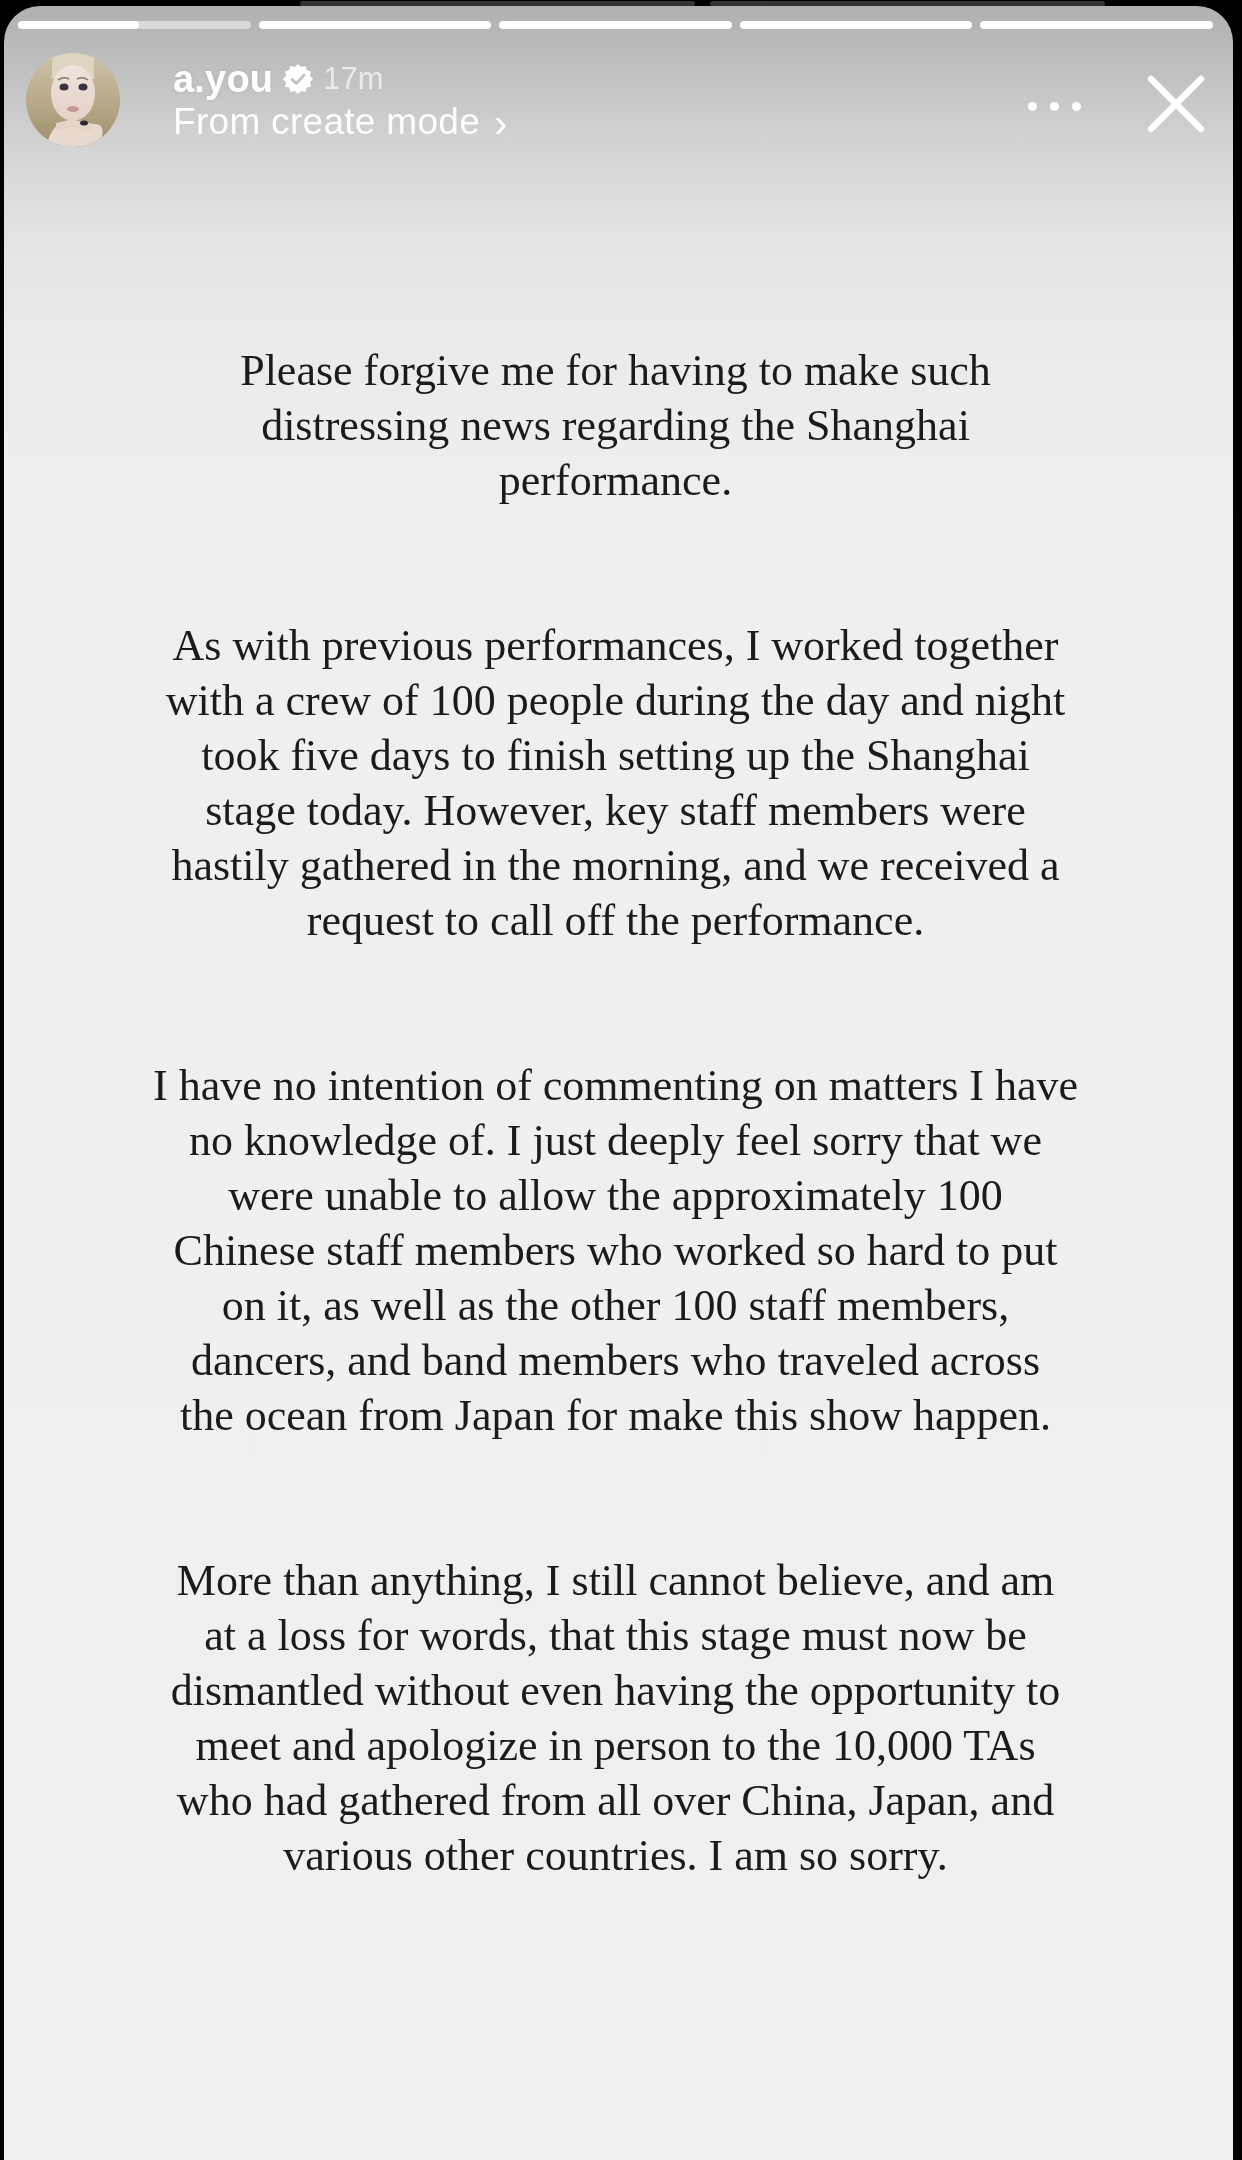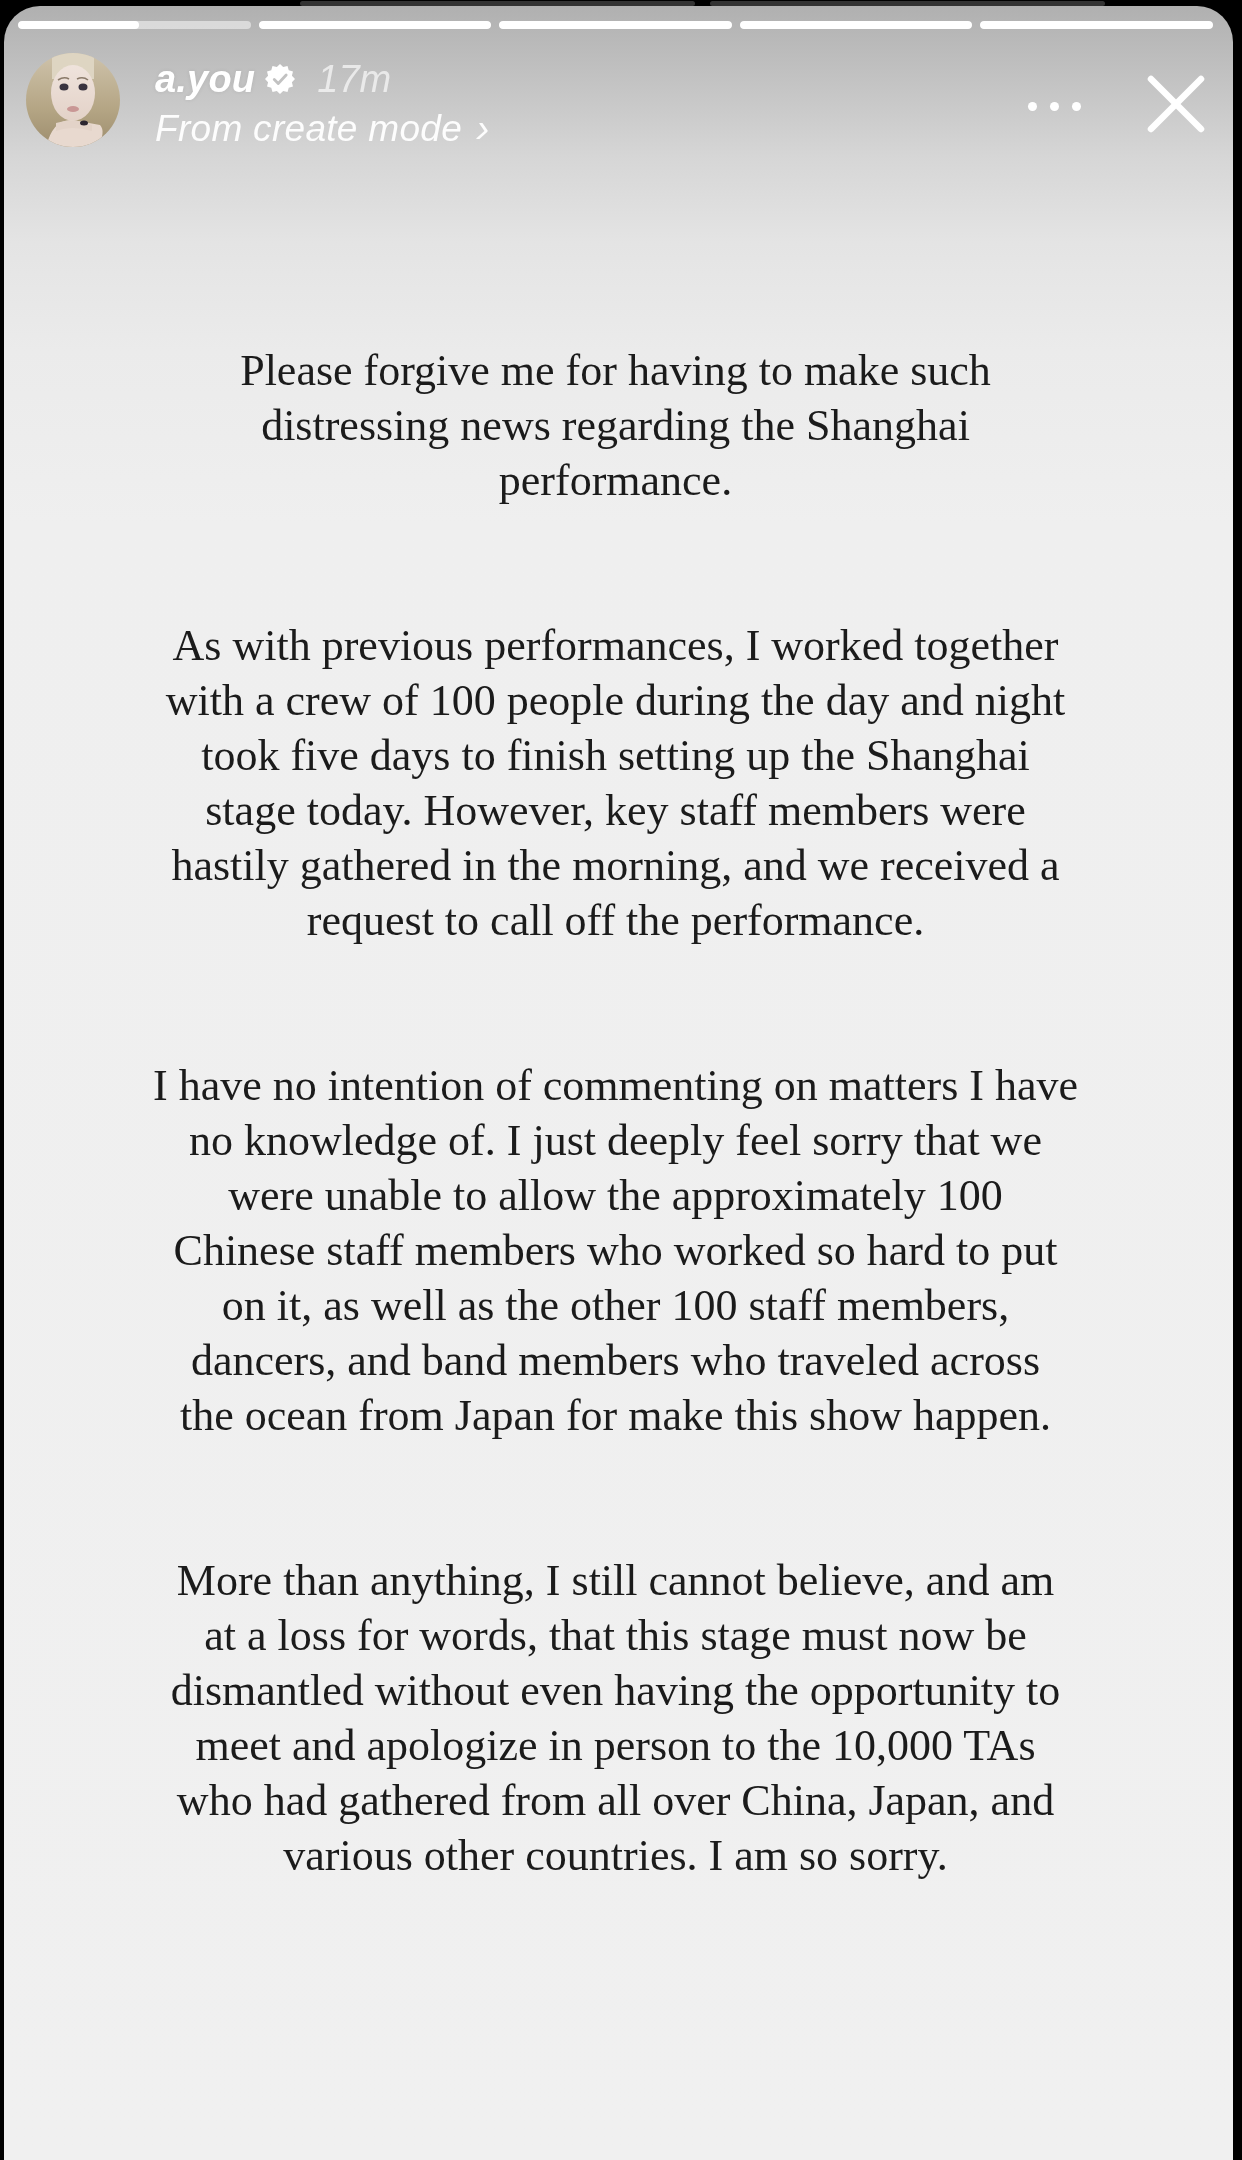--- a/index.html
+++ b/index.html
@@ -20,27 +20,27 @@
   .progress{position:absolute;top:15px;left:14px;right:20px;height:8px;
             display:flex;gap:8px;}
   .progress .seg{flex:1;height:8px;border-radius:4px;background:rgba(255,255,255,0.5);
                  overflow:hidden;}
   .progress .seg .fill{height:100%;border-radius:4px;background:#ffffff;}
 
   
   .header{position:absolute;top:47px;left:22px;right:20px;height:100px;}
   .avatar{position:absolute;left:0;top:0;width:94px;height:94px;border-radius:50%;
           overflow:hidden;}
-  .hmeta{position:absolute;left:129px;top:4px;font-style:italic;}
+  .hmeta{position:absolute;left:147px;top:4px;}
   .row1{display:flex;align-items:center;height:44px;}
   .username{color:#fff;font-size:38px;font-weight:bold;letter-spacing:.2px;
             text-shadow:0 0 4px rgba(0,0,0,0.08);}
   .badge{width:30px;height:30px;margin-left:10px;}
-  .timestamp{color:rgba(255,255,255,0.65);font-size:38px;margin-left:22px;font-weight:normal;}
-  .row2{display:flex;align-items:flex-start;margin-top:7px;}
+  .timestamp{color:rgba(255,255,255,0.65);font-size:31px;margin-left:10px;font-weight:normal;}
+  .row2{display:flex;align-items:flex-end;}
   .subtitle{color:rgba(255,255,255,0.95);font-size:37px;letter-spacing:.3px;}
   .chev{color:rgba(255,255,255,0.95);font-size:40px;margin-left:14px;line-height:1;}
   .hactions{position:absolute;right:0;top:14px;display:flex;align-items:center;}
   .more-btn{display:flex;gap:13px;align-items:center;padding:18px 6px;cursor:pointer;}
   .dot{width:9px;height:9px;border-radius:50%;background:#fff;}
   .close-btn{margin-left:52px;padding:8px;cursor:pointer;}
 
   
   .story-text{position:absolute;top:282px;left:30px;right:36px;text-align:center;
               color:#1b1b1b;font-family:"Liberation Serif",serif;font-size:44px;

